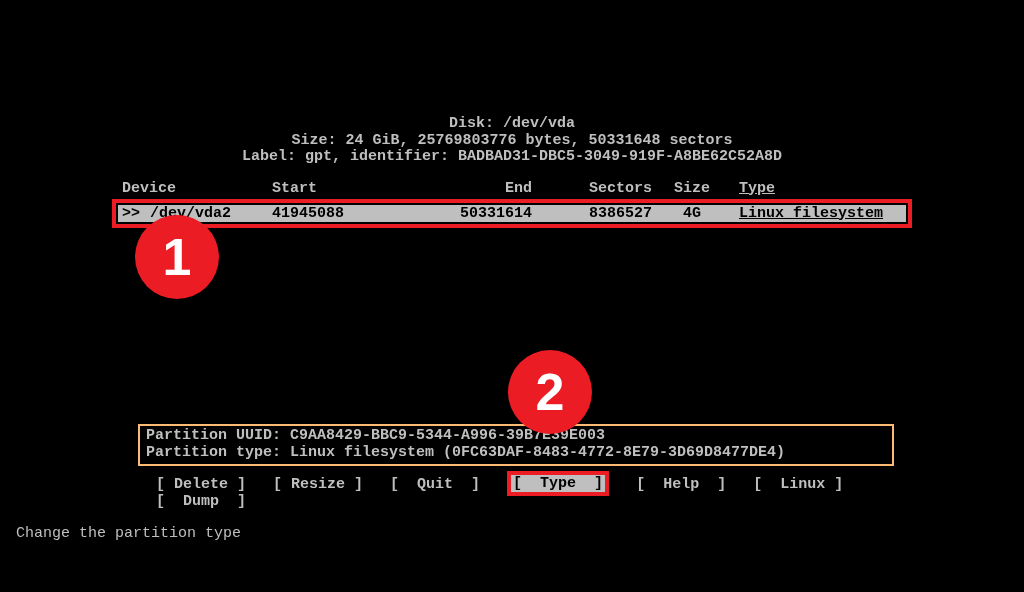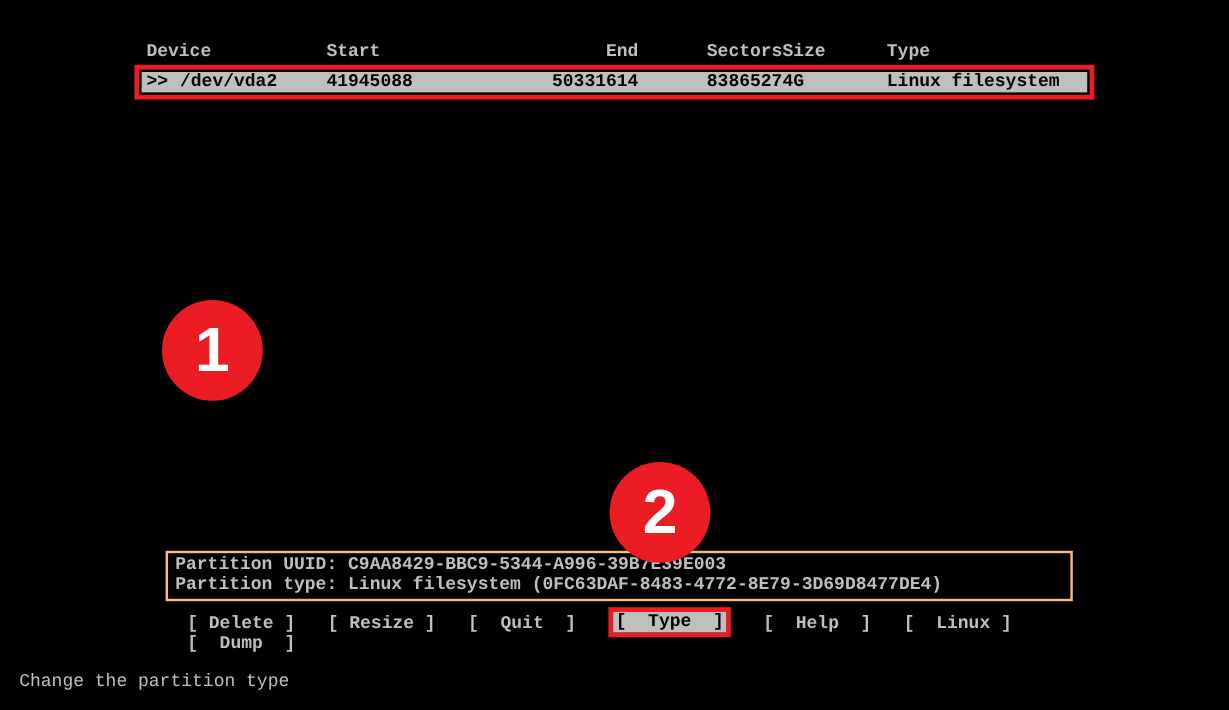--- a/index.html
+++ b/index.html
@@ -20,35 +20,35 @@
       width: 1024px;
       height: 592px;
     }
     .header {
       text-align: center;
       padding-top: 116px;
       line-height: 1.1;
     }
     .disk-title { font-weight: bold; }
     .table-wrap {
-      margin: 35px auto 0;
+      margin: 14px auto 0;
       width: 800px;
       position: relative;
     }
     .thead {
       display: flex;
       white-space: pre;
       padding: 0 10px;
     }
     .col-device { width: 150px; }
     .col-start { width: 130px; text-align: left; }
     .col-end { width: 130px; text-align: right; }
     .col-sectors { width: 120px; text-align: right; }
-    .col-size { width: 80px; text-align: left; }
-    .col-type { flex: 1; padding-left: 7px; }
+    .col-size { width: 80px; text-align: center; }
+    .col-type { flex: 1; padding-left: 7px; text-decoration: underline; }
     .sel-row-frame {
       border: 4px solid #ec1c24;
       margin-top: 2px;
       padding: 2px;
     }
     .sel-row {
       display: flex;
       background: #bfbfbf;
       color: #000;
       padding: 0 4px;
@@ -108,20 +108,25 @@
       z-index: 5;
     }
     .badge-1 { left: 135px; top: 215px; }
     .badge-2 { left: 508px; top: 350px; }
   </style>
 </head>
 <body>
 
 <div class="screen">
 
+  <div class="header">
+    <div class="disk-title">Disk: /dev/vda</div>
+    <div>Size: 24 GiB, 25769803776 bytes, 50331648 sectors</div>
+    <div>Label: gpt, identifier: BADBAD31-DBC5-3049-919F-A8BE62C52A8D</div>
+  </div>
 
   <div class="table-wrap">
     <div class="thead">
       <span class="col-device">Device</span>
       <span class="col-start">Start</span>
       <span class="col-end">End</span>
       <span class="col-sectors">Sectors</span>
       <span class="col-size">Size</span>
       <span class="col-type">Type</span>
     </div>

